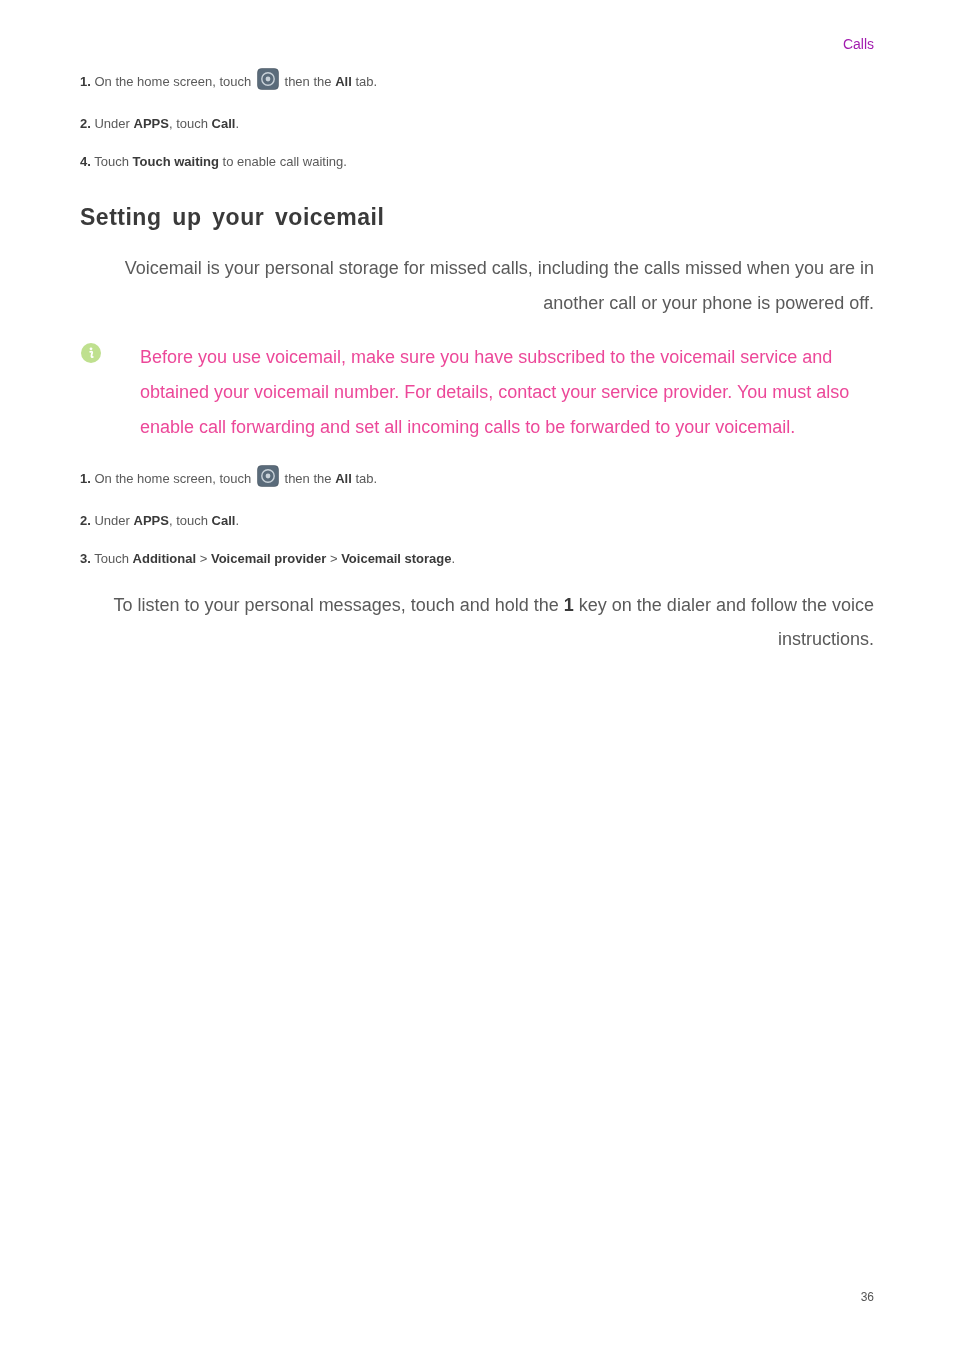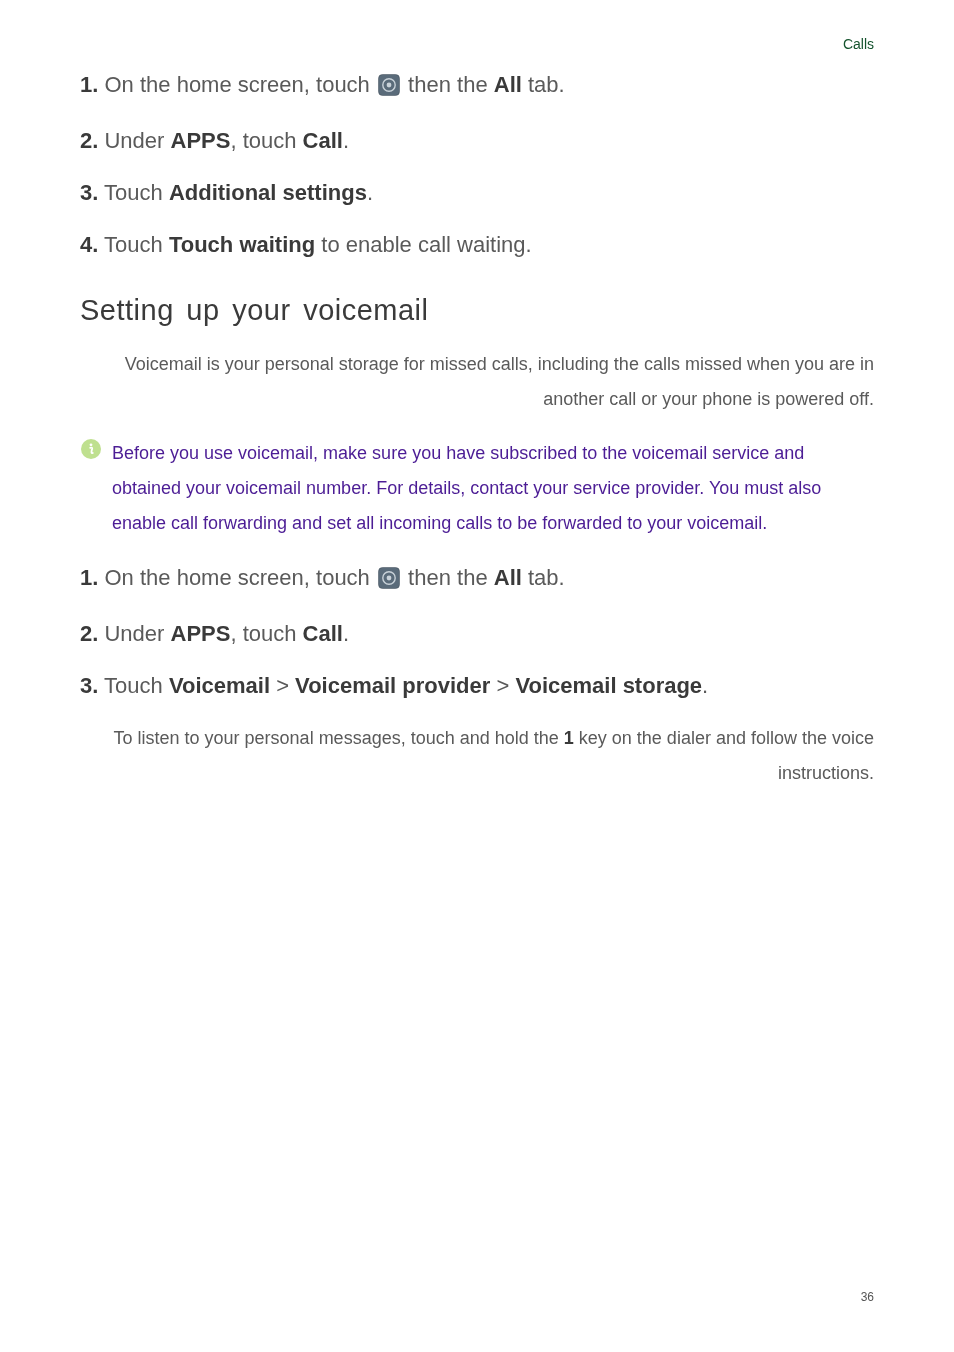--- a/index.html
+++ b/index.html
@@ -14,42 +14,42 @@
     width: 954px;
     height: 1352px;
     padding: 38px 80px 0 80px;
     position: relative;
   }
   .header-label {
     position: absolute;
     top: 36px;
     right: 80px;
     font-size: 14px;
-    color: #14532d;
+    color: #a21caf;
   }
   .content {
     margin-top: 30px;
   }
   .step {
-    font-size: 22px;
+    font-size: 13px;
     color: #5a5a5a;
     line-height: 1.55;
     margin-bottom: 18px;
   }
   .step .num {
     font-weight: 700;
     color: #3a3a3a;
   }
   .bold {
     font-weight: 700;
     color: #3a3a3a;
   }
   .section-heading {
-    font-size: 29px;
-    font-weight: 400;
+    font-size: 23px;
+    font-weight: 700;
     color: #3a3a3a;
     letter-spacing: 0.5px;
     word-spacing: 4px;
     margin-top: 32px;
     margin-bottom: 20px;
   }
   .para {
     font-size: 18px;
     color: #5a5a5a;
     line-height: 1.9;
@@ -61,23 +61,24 @@
     align-items: flex-start;
     margin-bottom: 20px;
   }
   .info-icon {
     flex: 0 0 auto;
     margin-top: 2px;
     margin-right: 10px;
   }
   .info-text {
     font-size: 18px;
-    color: #4c1d95;
+    color: #ec4899;
     line-height: 1.95;
     padding-right: 6px;
+    margin-left: 28px;
   }
   .settings-icon {
     display: inline-block;
     vertical-align: -4px;
     margin: 0 2px;
   }
   .page-number {
     position: absolute;
     bottom: 48px;
     right: 80px;
@@ -108,24 +109,20 @@
       <span>then the </span>
       <span class="bold">All</span>
       <span> tab.</span>
     </div>
 
     <div class="step">
       <span class="num">2.</span>
       <span>Under </span><span class="bold">APPS</span><span>, touch </span><span class="bold">Call</span><span>.</span>
     </div>
 
-    <div class="step">
-      <span class="num">3.</span>
-      <span>Touch </span><span class="bold">Additional settings</span><span>.</span>
-    </div>
 
     <div class="step">
       <span class="num">4.</span>
       <span>Touch </span><span class="bold">Touch waiting</span><span> to enable call waiting.</span>
     </div>
 
     <h2 class="section-heading">Setting up your voicemail</h2>
 
     <p class="para">Voicemail is your personal storage for missed calls, including the calls missed when you are in another call or your phone is powered off.</p>
 
@@ -156,21 +153,21 @@
     </div>
 
     <div class="step">
       <span class="num">2.</span>
       <span>Under </span><span class="bold">APPS</span><span>, touch </span><span class="bold">Call</span><span>.</span>
     </div>
 
     <div class="step">
       <span class="num">3.</span>
       <span>Touch </span>
-      <span class="bold">Voicemail</span>
+      <span class="bold">Additional</span>
       <span class="gt"> </span><span class="gt">&gt;</span><span class="gt"> </span>
       <span class="bold">Voicemail provider</span>
       <span class="gt"> </span><span class="gt">&gt;</span><span class="gt"> </span>
       <span class="bold">Voicemail storage</span><span>.</span>
     </div>
 
 
     <p class="para">
       <span>To listen to your personal messages, touch and hold the </span><span class="bold">1</span><span> key on the dialer and follow the voice instructions.</span>
     </p>

